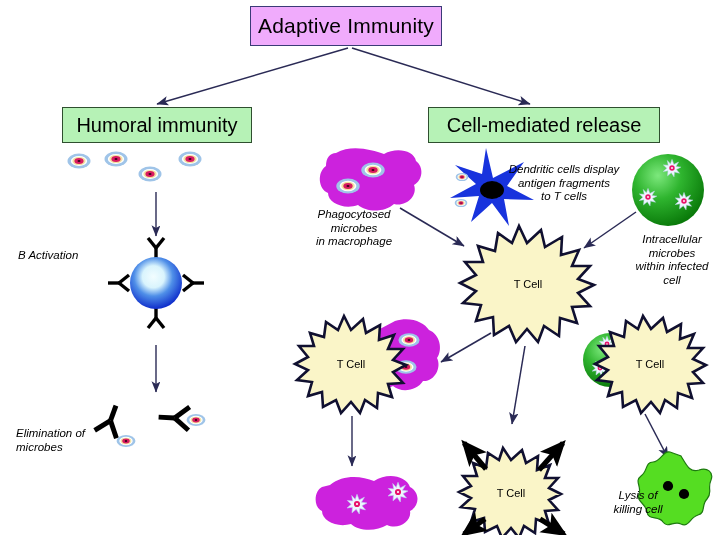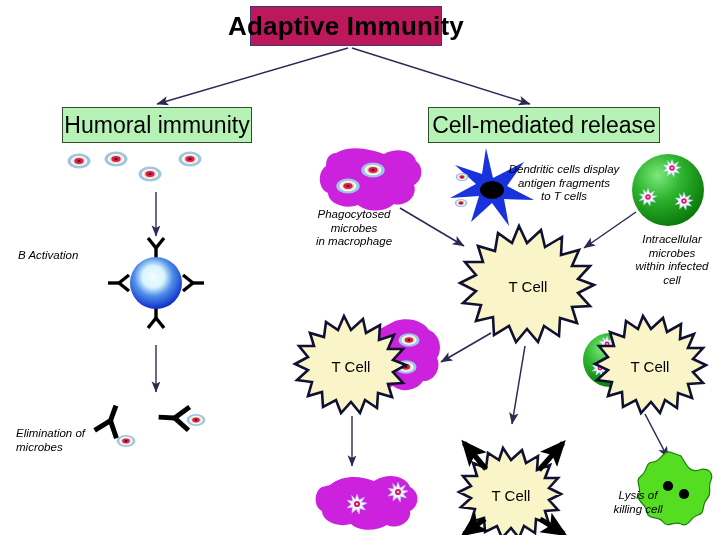--- a/index.html
+++ b/index.html
@@ -18,46 +18,46 @@
   .box{
     position:absolute;
     box-sizing:border-box;
     display:flex;
     align-items:center;
     justify-content:center;
     text-align:center;
     white-space:nowrap;
   }
   .title-box{
-    background:#be185d;
+    background:#f0abfc;
     border:1.5px solid #3b3b77;
-    font-weight:bold;
-    font-size:26px;
+    font-weight:normal;
+    font-size:21px;
     color:#000;
     letter-spacing:.2px;
   }
   .cat-box{
     background:#b6f2b6;
     border:1.5px solid #2f4f2f;
-    font-size:23px;
+    font-size:20px;
     color:#000;
   }
   .lbl{
     position:absolute;
     font-size:11.5px;
     line-height:13.5px;
     color:#000;
     text-align:center;
     white-space:pre-line;
     font-style:italic;
   }
   .lbl.left{text-align:left;}
   .cellword{
     position:absolute;
-    font-size:15px;
+    font-size:11px;
     color:#000;
     text-align:center;
     pointer-events:none;
   }
   svg.layer{
     position:absolute;
     left:0;top:0;
     width:720px;height:535px;
     overflow:visible;
   }

